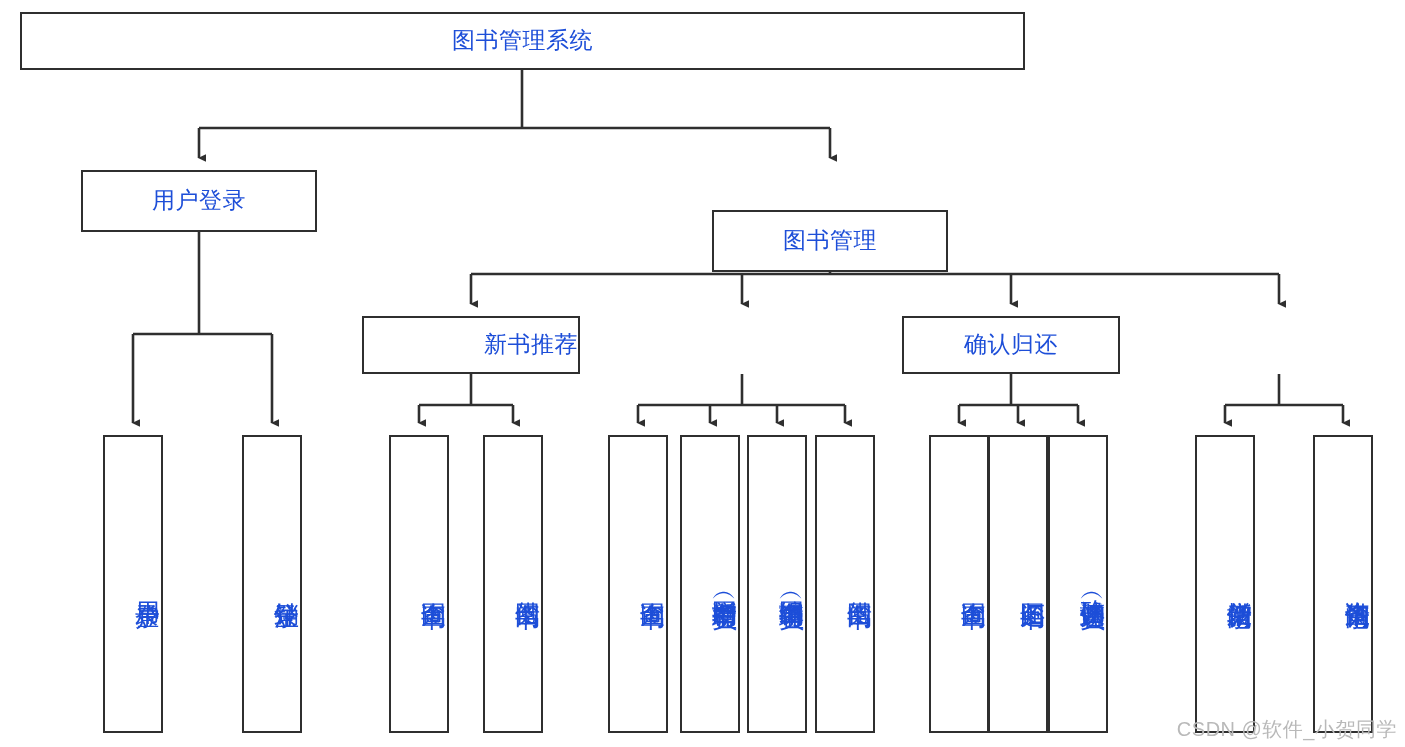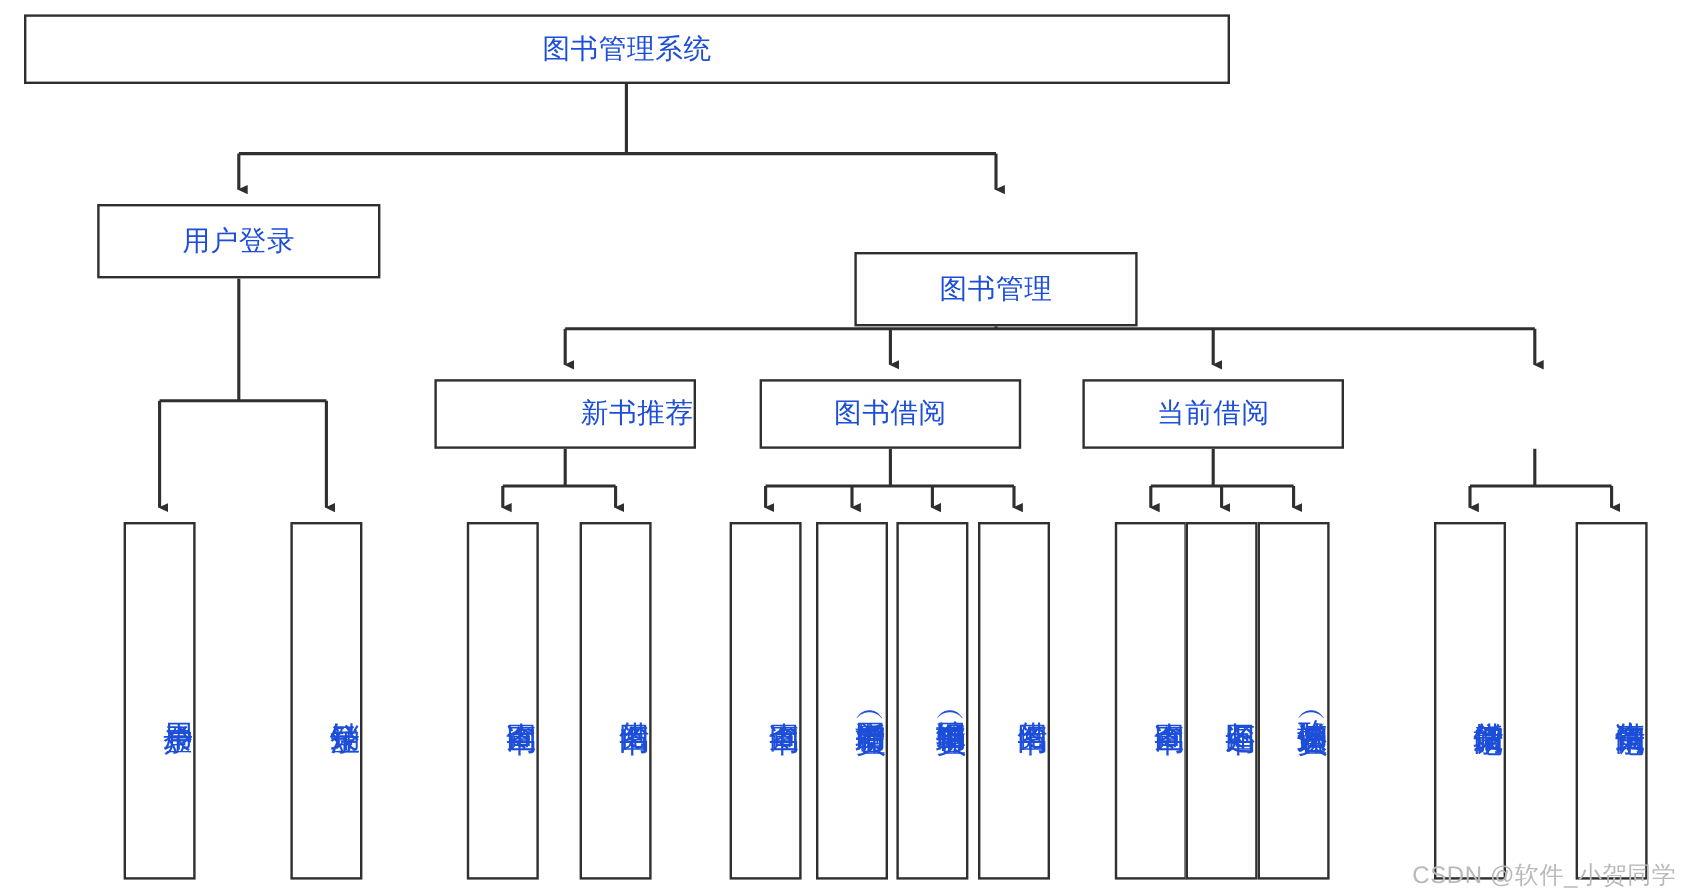--- a/index.html
+++ b/index.html
@@ -135,25 +135,22 @@
   <div class="node horiz" style="left:81px; top:170px; width:236px; height:62px;">
     <span class="label">用户登录</span>
   </div>
   <div class="node horiz" style="left:712px; top:170px; width:236px; height:62px;margin-top:40px;">
     <span class="label">图书管理</span>
   </div>
 
   <div class="node horiz" style="left:362px; top:316px; width:218px; height:58px;justify-content:flex-end;">
     <span class="label">新书推荐</span>
   </div>
-  <div class="node horiz" style="left:633px; top:316px; width:218px; height:58px;">
-    <span class="label">图书借阅</span>
-  </div>
   <div class="node horiz" style="left:902px; top:316px; width:218px; height:58px;">
-    <span class="label">当前借阅</span>
+    <span class="label">确认归还</span>
   </div>
 
   <div class="node vert" style="left:103px; top:435px; width:60px; height:298px;">
     <span class="label">用户登录</span>
   </div>
   <div class="node vert" style="left:242px; top:435px; width:60px; height:298px;">
     <span class="label">注销登录</span>
   </div>
   <div class="node vert" style="left:389px; top:435px; width:60px; height:298px;">
     <span class="label">查询图书</span>

